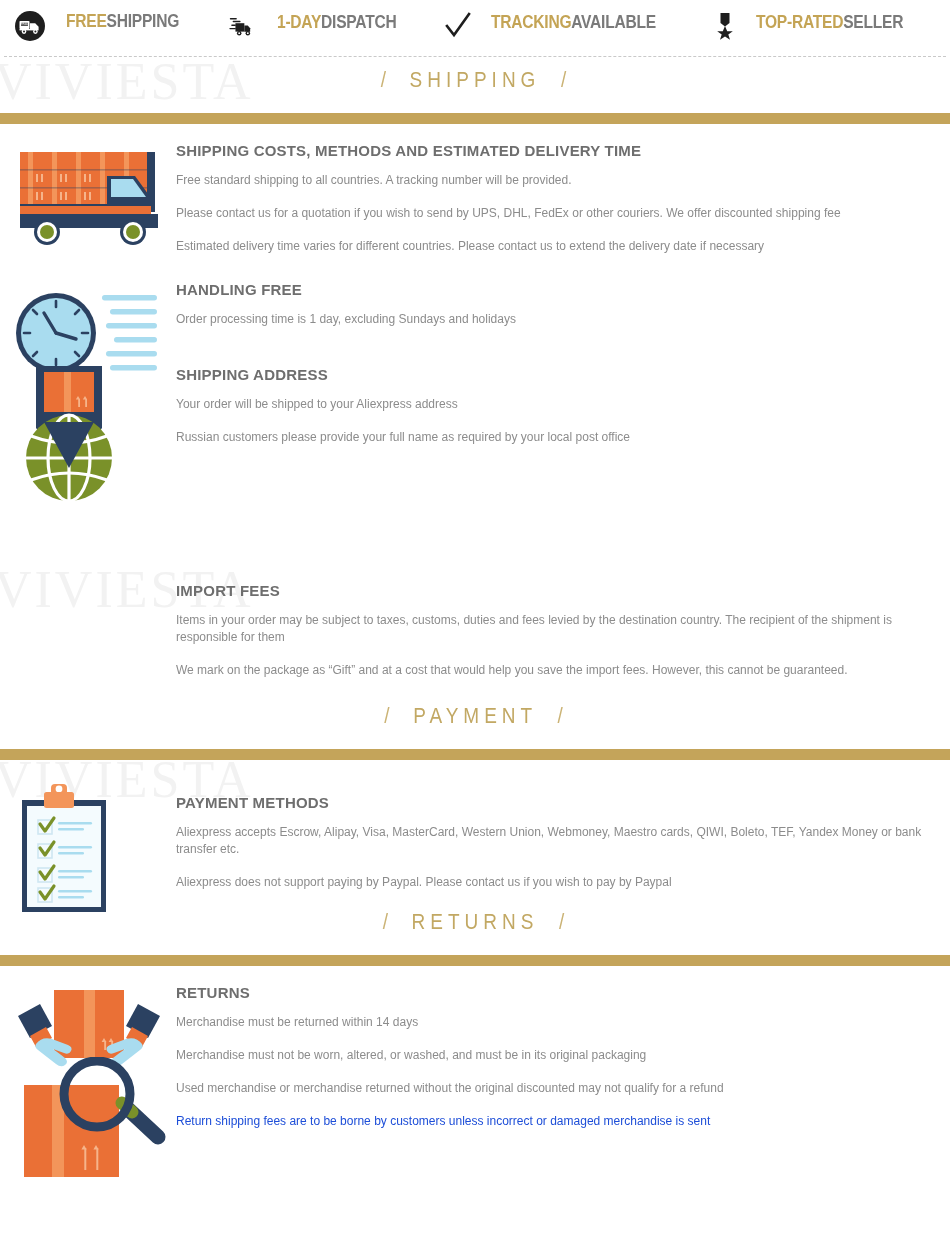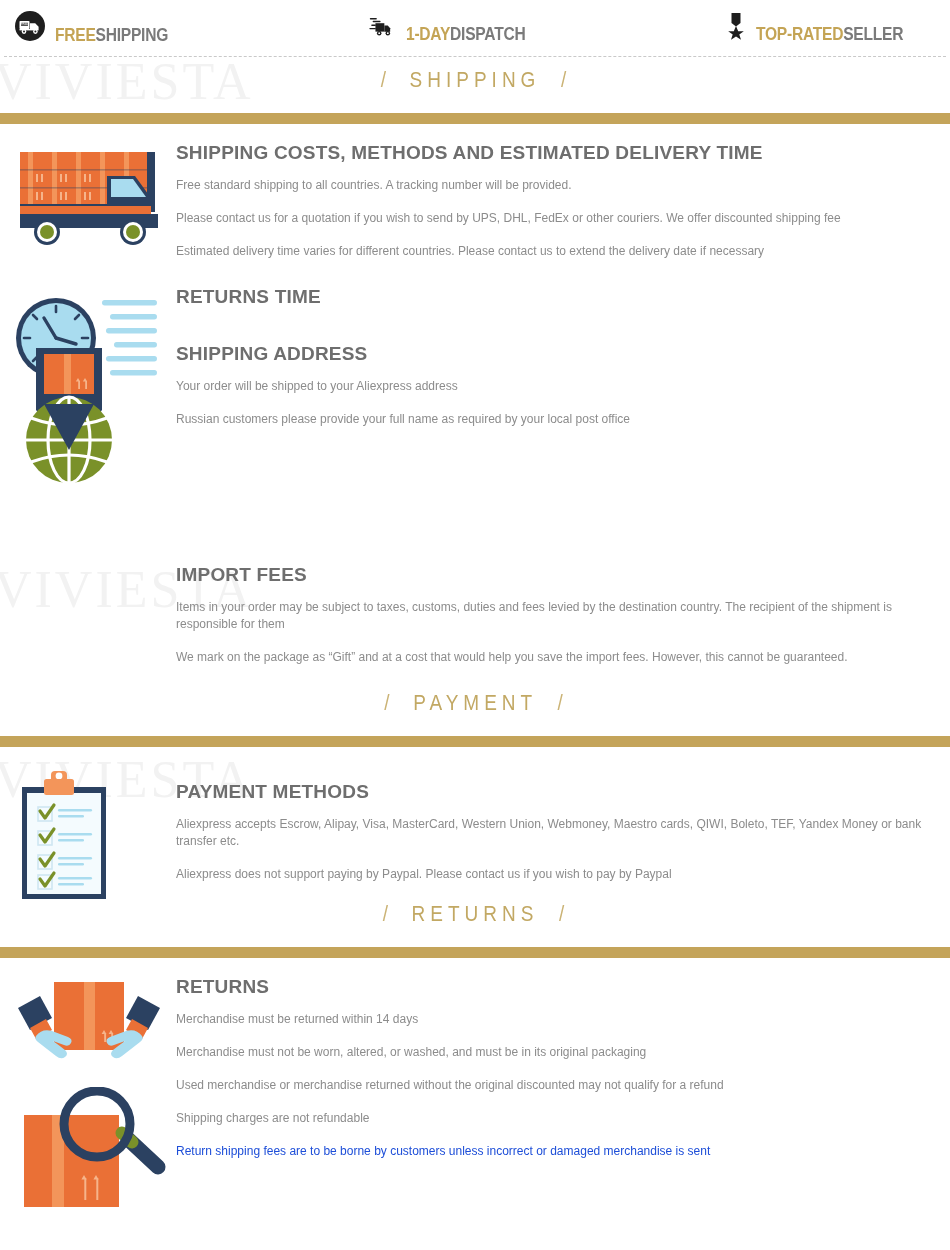--- a/index.html
+++ b/index.html
@@ -12,21 +12,21 @@
   .page { position:relative; width:950px; min-height:1250px; overflow:hidden; background:#fff; }
 
   
   .badge-bar {
     display:flex;
     align-items:center;
     justify-content:space-between;
     height:56px;
     padding:0 14px 0 14px;
   }
-  .badge { display:flex; align-items:flex-end; gap:9px; }
+  .badge { display:flex; align-items:flex-start; gap:20px; }
   .badge-icon { flex:0 0 auto; display:block; }
   .badge-text {
     font-size:19px;
     font-weight:bold;
     letter-spacing:-0.3px;
     white-space:nowrap;
     font-family:"Liberation Sans", sans-serif;
     transform:scaleX(0.82);
     transform-origin:left center;
   }
@@ -84,21 +84,21 @@
     position:relative;
     flex:0 0 176px;
     min-height:1px;
   }
   .icon-abs { position:absolute; }
   .text-col {
     flex:1 1 auto;
     padding-right:6px;
   }
   h3.blk-title {
-    font-size:19px;
+    font-size:15px;
     font-weight:bold;
     color:#6e6e6e;
     letter-spacing:0.2px;
     margin:0 0 13px 0;
     font-family:"Liberation Sans", sans-serif;
   }
   p.blk-para {
     font-size:12px;
     color:#8c8c8c;
     line-height:1.42;
@@ -155,20 +155,30 @@
           <circle cx="13" cy="23.6" r="1" fill="#fff"></circle>
           <circle cx="22.2" cy="23.6" r="2.4" fill="#1e1e1e"></circle>
           <circle cx="22.2" cy="23.6" r="1" fill="#fff"></circle>
         </svg>
       </span>
       <span class="badge-text">
         <span class="hl">1-DAY</span><span class="nm">DISPATCH</span>
       </span>
     </div>
 
+    <div class="badge">
+      <span class="badge-icon">
+        <svg width="26" height="30" viewBox="0 0 26 30">
+          <path d="M2 15 L9 24 L24 3" stroke="#1e1e1e" stroke-width="2.6" fill="none" stroke-linecap="square"></path>
+        </svg>
+      </span>
+      <span class="badge-text">
+        <span class="hl">TRACKING</span><span class="nm">AVAILABLE</span>
+      </span>
+    </div>
 
     <div class="badge">
       <span class="badge-icon">
         <svg width="22" height="30" viewBox="0 0 22 30">
           <rect x="6.5" y="2" width="9" height="10" fill="#1e1e1e"></rect>
           <path d="M6.5 12 L11 15.5 L15.5 12 Z" fill="#1e1e1e"></path>
           <path d="M11 15 L13.2 20.2 L18.8 20.2 L14.3 23.5 L16 28.8 L11 25.6 L6 28.8 L7.7 23.5 L3.2 20.2 L8.8 20.2 Z" fill="#1e1e1e"></path>
         </svg>
       </span>
       <span class="badge-text">
@@ -269,21 +279,22 @@
               <rect x="96" y="26" width="47" height="5.5" rx="2.7"></rect>
               <rect x="92" y="40" width="51" height="5.5" rx="2.7"></rect>
               <rect x="100" y="54" width="43" height="5.5" rx="2.7"></rect>
               <rect x="92" y="68" width="51" height="5.5" rx="2.7"></rect>
               <rect x="96" y="82" width="47" height="5.5" rx="2.7"></rect>
             </g>
           </svg>
         </span>
       </div>
       <div class="text-col">
-        <h3 class="blk-title">RETURNS TIME</h3>
+        <h3 class="blk-title">HANDLING FREE</h3>
+        <p class="blk-para">Order processing time is 1 day, excluding Sundays and holidays</p>
         <div class="spacer-22"></div>
         <h3 class="blk-title">SHIPPING ADDRESS</h3>
         <p class="blk-para">Your order will be shipped to your Aliexpress address</p>
         <p class="blk-para">Russian customers please provide your full name as required by your local post office</p>
       </div>
     </div>
 
     <div class="spacer-8"></div>
 
     <div class="row" style="margin-top:-94px;justify-content:center;">
@@ -406,21 +417,20 @@
               <path d="M130 58 q-6 -8 -16 -5 l-16 6 q-5 2 -3 6 q2 4 7 2 l11 -4 q-7 5 -12 9 q-4 4 0 7 q4 3 9 -1 l18 -14 q4 -3 2 -6 z" fill="#a9dcef"></path>
             </g>
           </svg>
         </span>
       </div>
       <div class="text-col">
         <h3 class="blk-title">RETURNS</h3>
         <p class="blk-para">Merchandise must be returned within 14 days</p>
         <p class="blk-para">Merchandise must not be worn, altered, or washed, and must be in its original packaging</p>
         <p class="blk-para">Used merchandise or merchandise returned without the original discounted may not qualify for a refund</p>
-        <p class="blk-para">Shipping charges are not refundable</p>
         <p class="blk-para warn">Return shipping fees are to be borne by customers unless incorrect or damaged merchandise is sent</p>
       </div>
     </div>
 
     <div class="row" style="margin-top:-74px;">
       <div class="icon-col">
         <span class="icon-abs" style="left:10px; top:0px;">
           <svg width="165" height="125" viewBox="0 0 165 125">
             <rect x="14" y="28" width="95" height="92" fill="#ea7036"></rect>
             <rect x="42" y="28" width="12" height="92" fill="#f3955a"></rect>

